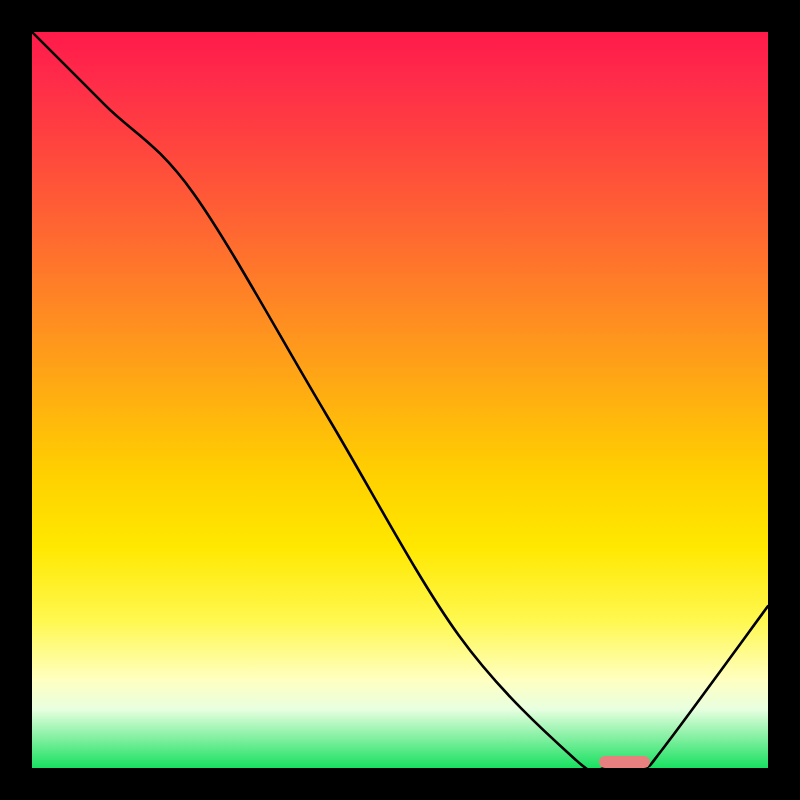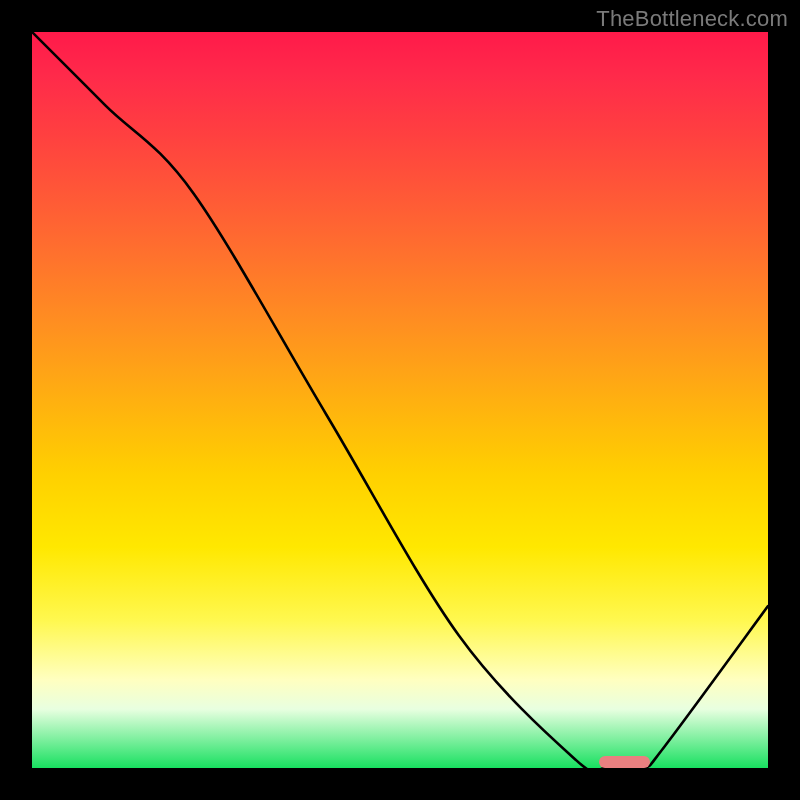--- a/index.html
+++ b/index.html
@@ -68,15 +68,14 @@
   <div class="plot-area">
 
     <svg class="curve" viewBox="0 0 736 736" preserveAspectRatio="none">
       <path id="curve-path" fill="none" stroke="#000" stroke-width="2.6" stroke-linecap="round" stroke-linejoin="round" d="M 0 0 C 12.266666666666667 12.266666666666671, 46.613333333333344 46.61333333333336, 73.60000000000001 73.60000000000002 C 100.58666666666667 100.58666666666669, 125.11999999999998 110.39999999999995, 161.92 161.91999999999996 C 198.72 213.43999999999997, 250.24000000000004 309.12, 294.40000000000003 382.72 C 338.56000000000006 456.32000000000005, 385.17333333333335 545.8666666666667, 426.88 603.52 C 468.58666666666664 661.1733333333333, 520.1066666666667 706.56, 544.64 728.64 C 569.1733333333333 750.72, 563.0400000000001 734.7733333333333, 574.08 736 C 585.12 737.2266666666667, 601.0666666666666 739.6800000000001, 610.88 736 C 620.6933333333334 732.3199999999999, 612.1066666666667 740.9066666666666, 632.96 713.92 C 653.8133333333334 686.9333333333333, 718.8266666666667 597.3866666666667, 736 574.08"></path>
     </svg>
 
     <div class="marker" id="optimal-marker" style="left: 566.72px; width: 51.52px; top: 724.112px;"></div>
 
   </div>
 
-  <div class="watermark">TheBottleneck.com</div>
 
 </div>
 
 </body></html>

